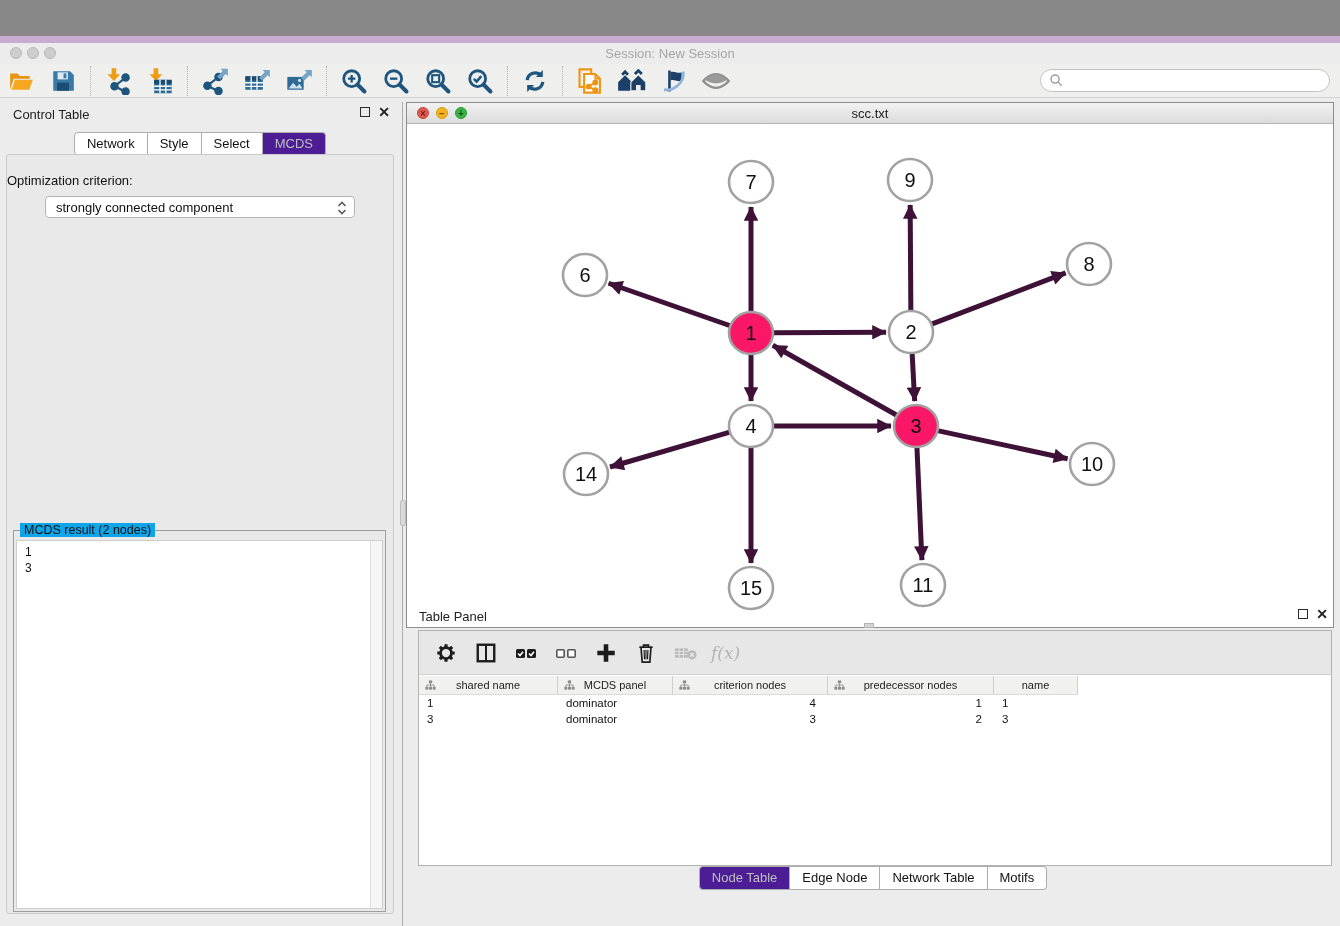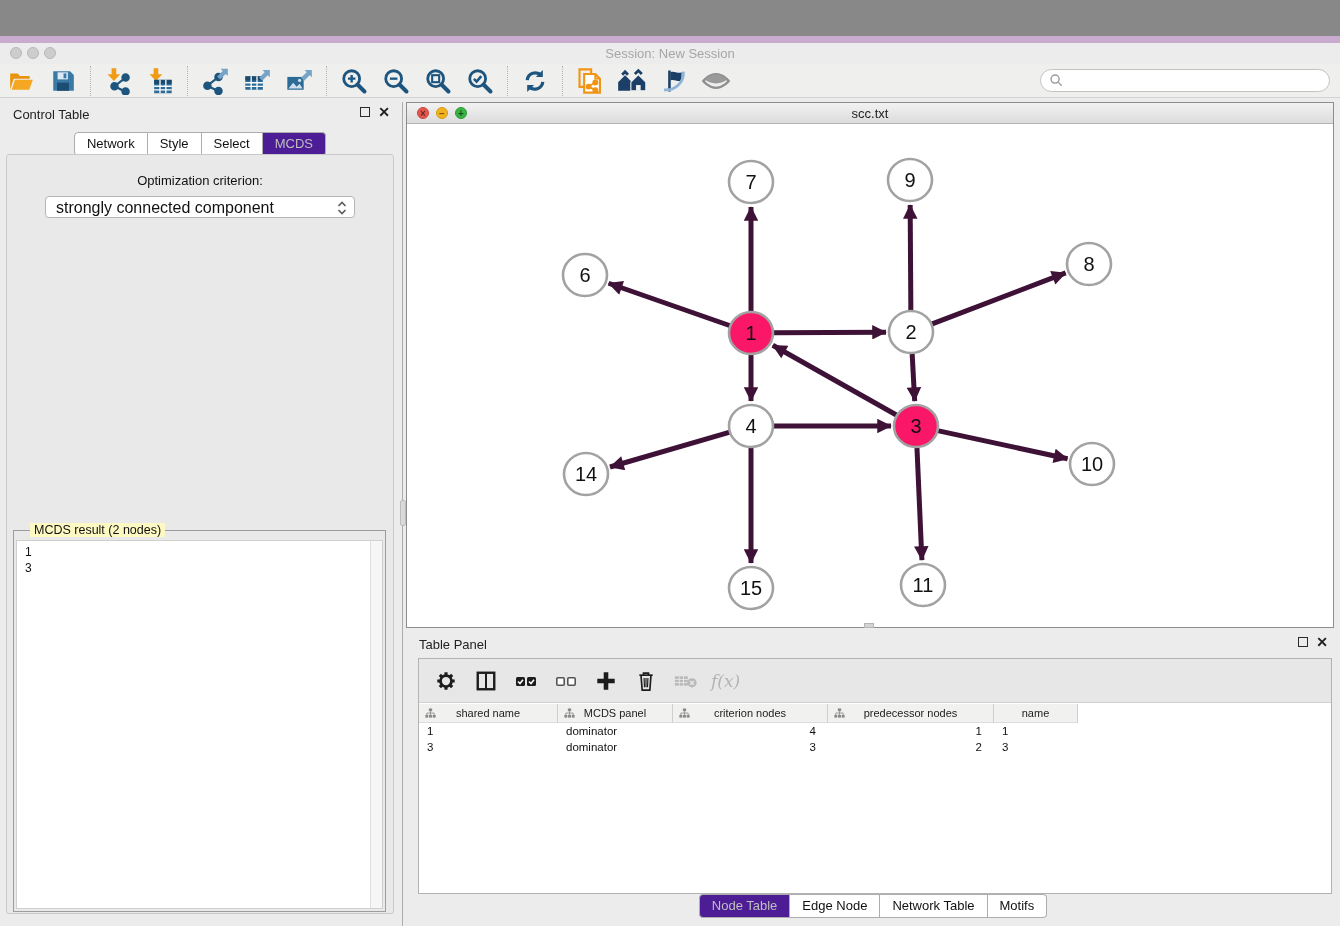--- a/index.html
+++ b/index.html
@@ -26,42 +26,42 @@
   .win-icons { position:absolute; right:10px; top:5px; display:flex; gap:8px; align-items:center; }
   .float-ico { width:10px; height:10px; border:1.6px solid #2b2b2b; display:inline-block; }
   .close-ico { font-size:14px; font-weight:bold; color:#1e1e1e; line-height:10px; }
   .cp-tabs { position:absolute; left:0; right:0; top:30px; display:flex; justify-content:center; }
   .seg { display:flex; }
   .seg .tab { font-size:13px; padding:3px 12px 4px; background:#fff; border:1px solid #adadad; border-left:none; color:#111; cursor:default; }
   .seg .tab:first-child { border-left:1px solid #adadad; border-radius:4px 0 0 4px; }
   .seg .tab:last-child { border-radius:0 4px 4px 0; }
   .seg .tab.inactive-sel { background:#4c1d95; color:#bfbfbf; }
   .cp-body { position:absolute; left:6px; top:52px; width:388px; height:760px; background:#e9e9e9; border:1px solid #c9c9c9; border-radius:3px; }
-  .opt-label { position:absolute; left:0; right:0; top:18px; text-align:center; font-size:13px; color:#111; }
-  .criterion-select { position:absolute; left:38px; top:41px; width:310px; height:22px; background:#fff; border:1px solid #b5b5b5; border-radius:4px; display:flex; align-items:flex-end; font-size:16px; padding-left:10px; color:#111; }
+  .opt-label { position:absolute; left:0; right:0; top:18px; font-size:13px; color:#111; }
+  .criterion-select { position:absolute; left:38px; top:41px; width:310px; height:22px; background:#fff; border:1px solid #b5b5b5; border-radius:4px; display:flex; align-items:center; font-size:13px; padding-left:10px; color:#111; }
   .criterion-select svg { position:absolute; right:5px; top:2px; }
   .cp-buttons { position:absolute; left:0; right:0; top:74px; display:flex; justify-content:center; gap:14px; }
   .btn { background:#fff; border:1px solid #ababab; border-radius:4px; font-size:13px; padding:2px 14px 3px; color:#111; font-family:"Liberation Sans",sans-serif; }
   .result-box { position:absolute; left:6px; top:375px; width:373px; height:382px; border:1px solid #9d9d9d; }
-  .result-legend { position:absolute; left:16px; top:-8px; background:#fef9c3; padding:0 4px; font-size:12.5px; color:#111; }
+  .result-legend { position:absolute; left:6px; top:-8px; background:#0ea5e9; padding:0 4px; font-size:12.5px; color:#111; }
   .result-area { position:absolute; left:2px; top:9px; right:2px; bottom:2px; background:#fff; border:1px solid #cfcfcf; font-size:12px; color:#111; padding:3px 0 0 8px; line-height:16px; }
   .result-scroll { position:absolute; right:0; top:0; bottom:0; width:12px; background:#f6f6f6; border-left:1px solid #e0e0e0; }
   
   .v-splitter { position:absolute; left:400px; top:66px; width:6px; height:827px; background:#ececec; }
   .v-splitter .line { position:absolute; left:2px; top:0; bottom:0; width:1px; background:#adadad; }
   .v-splitter .handle { position:absolute; left:0px; top:398px; width:6px; height:26px; background:#d9d9d9; border:1px solid #bdbdbd; border-radius:2px; }
   
   .net-window { position:absolute; left:406px; top:66px; width:928px; height:526px; border:1px solid #8d8d8d; background:#fff; }
   .net-titlebar { position:absolute; left:0; top:0; right:0; height:21px; background:linear-gradient(#f2f2f2,#dcdcdc); border-bottom:1px solid #b5b5b5; }
   .net-title { position:absolute; left:0; right:0; top:3px; text-align:center; font-size:13px; color:#1c1c1c; }
   .mac-btn { position:absolute; top:4px; width:12px; height:12px; border-radius:50%; font-size:10px; line-height:11px; text-align:center; color:rgba(0,0,0,.55); font-weight:bold; }
   .net-canvas { position:absolute; left:0; top:21px; width:926px; height:503px; background:#fff; }
   .net-resize-handle { position:absolute; left:457px; bottom:-1px; width:10px; height:5px; background:#d4d4d4; border:1px solid #b5b5b5; }
   
-  .table-panel { position:absolute; left:406px; top:596px; width:934px; height:294px; }
+  .table-panel { position:absolute; left:406px; top:568px; width:934px; height:294px; }
   .tp-inner { position:absolute; left:12px; top:26px; width:914px; height:236px; background:#fff; border:1px solid #b3b3b3; }
   .tp-toolbar { position:absolute; left:0; top:0; right:0; height:44px; background:#e7e7e7; border-bottom:1px solid #d0d0d0; display:flex; align-items:center; padding-left:12px; gap:10px; }
   .tp-tool { width:30px; height:30px; display:flex; align-items:center; justify-content:center; }
   .fx-label { font-size:17px; font-style:italic; font-family:"DejaVu Serif", serif; color:#b3b3b3; }
   .tbl-header { position:absolute; left:0; top:45px; height:19px; display:flex; }
   .th-cell { background:#f1f1f0; border-right:1px solid #cfcfcf; border-bottom:1px solid #dcdcdc; display:flex; align-items:center; font-size:11px; color:#222; position:relative; }
   .th-cell .lbl { flex:1; text-align:center; }
   .th-cell svg { position:absolute; left:6px; }
   .tbl-rows { position:absolute; left:0; top:64px; }
   .t-row { display:flex; height:16px; }

